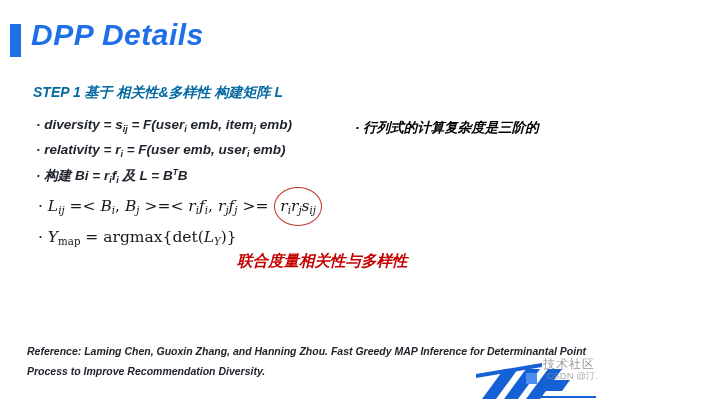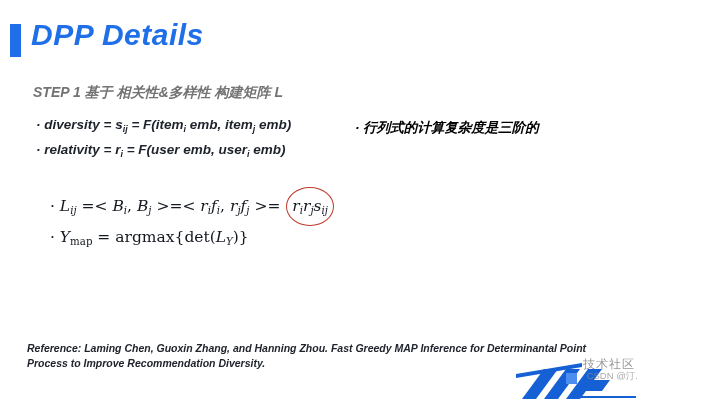--- a/index.html
+++ b/index.html
@@ -1,57 +1,57 @@
 <!DOCTYPE html>
 <html><head>
 <meta charset="utf-8">
 <style>
   html,body{margin:0;padding:0;background:#ffffff;}
   .slide{
     position:relative;width:598px;height:400px;background:#ffffff;overflow:hidden;
-    font-family:"Liberation Sans","DejaVu Sans",sans-serif;color:#1d222b;padding-left:40px;
+    font-family:"Liberation Sans","DejaVu Sans",sans-serif;color:#1d222b;
   }
   .title-bar{position:absolute;left:10px;top:24px;width:11px;height:33px;background:#1f6fe8;}
   .slide-title{
     position:absolute;left:31px;top:18px;font-size:30px;font-weight:bold;font-style:italic;
     color:#1f6fe8;letter-spacing:0.5px;white-space:nowrap;
   }
   .step-heading{
-    position:absolute;font-size:14px;font-weight:bold;font-style:italic;white-space:nowrap;color:#737373;
+    position:absolute;font-size:14px;font-weight:bold;font-style:italic;white-space:nowrap;color:#0369a1;
   }
   .h1{left:33px;top:84px;}
   .h2{left:355px;top:84px;}
   .bullet-line{
     position:absolute;left:36px;font-size:13.5px;font-weight:bold;font-style:italic;
     white-space:nowrap;color:#1d222b;
   }
   .b1{top:117px;} .b2{top:142px;} .b3{top:167px;}
   .math-line{
-    position:absolute;left:50px;font-family:"DejaVu Serif","Liberation Serif",serif;
+    position:absolute;left:38px;font-family:"DejaVu Serif","Liberation Serif",serif;
     font-size:15.5px;font-style:italic;white-space:nowrap;color:#14181f;
   }
   .m1{top:196px;} .m2{top:228px;}
   .math-line .sub{font-size:0.66em;vertical-align:-0.3em;}
   .bullet-line .sub{font-size:0.66em;vertical-align:-0.3em;}
   .bullet-line .sup{font-size:0.62em;vertical-align:0.55em;}
   .rm{font-style:normal;}
   .circled{
     display:inline-block;border:1.5px solid #c0392b;border-radius:50%;
     padding:9px 5px;margin:-9px -3px -9px 1px;
   }
   .annotation{
     position:absolute;left:237px;top:251px;font-size:15.5px;font-weight:bold;font-style:italic;
     color:#c40000;white-space:nowrap;
   }
   .s2-block{position:absolute;left:355px;top:115px;width:354px;}
   .s2-bullet{
     font-size:13.5px;font-weight:bold;font-style:italic;line-height:25px;color:#000000;
   }
   .reference{
-    position:absolute;left:27px;top:341px;width:600px;font-size:10.5px;line-height:15px;
+    position:absolute;left:27px;top:341px;width:600px;font-size:10.5px;line-height:20px;
     font-weight:bold;font-style:italic;color:#20242c;
   }
   .watermark{position:absolute;right:0;bottom:0;width:124px;height:50px;}
   .wm-logo{position:absolute;left:0;bottom:0;}
   .wm-text1{
     position:absolute;right:3px;top:6px;font-size:12px;color:rgba(125,125,125,0.8);
     white-space:nowrap;letter-spacing:1px;margin-left:20px;
   }
   .wm-text2{
     position:absolute;right:0;top:20px;font-size:9.5px;color:rgba(140,140,140,0.75);
@@ -62,28 +62,30 @@
 </head>
 <body>
 
 <div class="slide">
 
   <div class="title-bar"></div>
   <div class="slide-title">DPP Details</div>
 
   <div class="step-heading h1">STEP 1 基于 相关性&amp;多样性 构建矩阵 L</div>
 
-  <div class="bullet-line b1"><span>· diversity = s</span><span class="sub">ij</span><span> = F(item</span><span class="sub">i</span><span> emb, item</span><span class="sub">j</span><span> emb)</span></div>
+  <div class="bullet-line b1"><span>· diversity = s</span><span class="sub">ij</span><span> = F(user</span><span class="sub">i</span><span> emb, item</span><span class="sub">j</span><span> emb)</span></div>
   <div class="bullet-line b2"><span>· relativity = r</span><span class="sub">i</span><span> = F(user emb, user</span><span class="sub">i</span><span> emb)</span></div>
+  <div class="bullet-line b3"><span>· 构建 Bi = r</span><span class="sub">i</span><span>f</span><span class="sub">i</span><span> 及 L = B</span><span class="sup">T</span><span>B</span></div>
 
   <div class="math-line m1">
     <span><span class="rm">·  </span><span>L</span><span class="sub">ij</span><span class="rm"> =&lt; </span><span>B</span><span class="sub">i</span><span class="rm">, </span><span>B</span><span class="sub">j</span><span class="rm"> &gt;=&lt; </span><span>r</span><span class="sub">i</span><span>f</span><span class="sub">i</span><span class="rm">, </span><span>r</span><span class="sub">j</span><span>f</span><span class="sub">j</span><span class="rm"> &gt;= </span></span><span class="circled"><span>r</span><span class="sub">i</span><span>r</span><span class="sub">j</span><span>s</span><span class="sub">ij</span></span>
   </div>
   <div class="math-line m2"><span class="rm">·  </span><span>Y</span><span class="sub  rm">map</span><span class="rm"> = argmax{det(</span><span>L</span><span class="sub">Y</span><span class="rm">)}</span></div>
 
+  <div class="annotation">联合度量相关性与多样性</div>
 
   <div class="s2-block">
     <div class="s2-bullet">· 行列式的计算复杂度是三阶的</div>
   </div>
 
   <div class="reference">Reference: Laming Chen, Guoxin Zhang, and Hanning Zhou. Fast Greedy MAP Inference for Determinantal Point Process to Improve Recommendation Diversity.</div>
 
   <div class="watermark">
     <svg class="wm-logo" width="120" height="48" viewBox="0 0 120 48">
       <polygon points="2,22 68,11 68,15 2,26" fill="#1460d4"></polygon>

